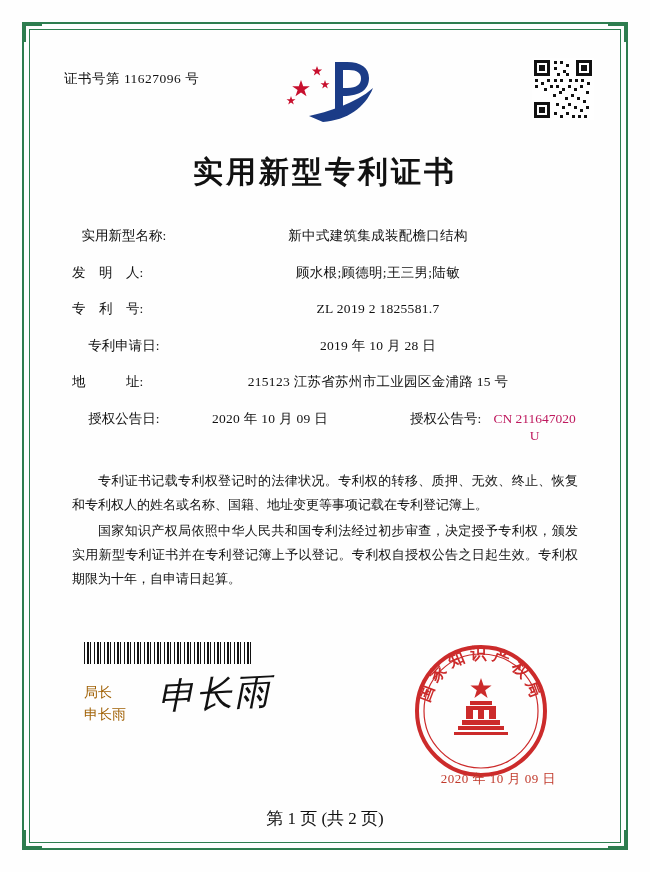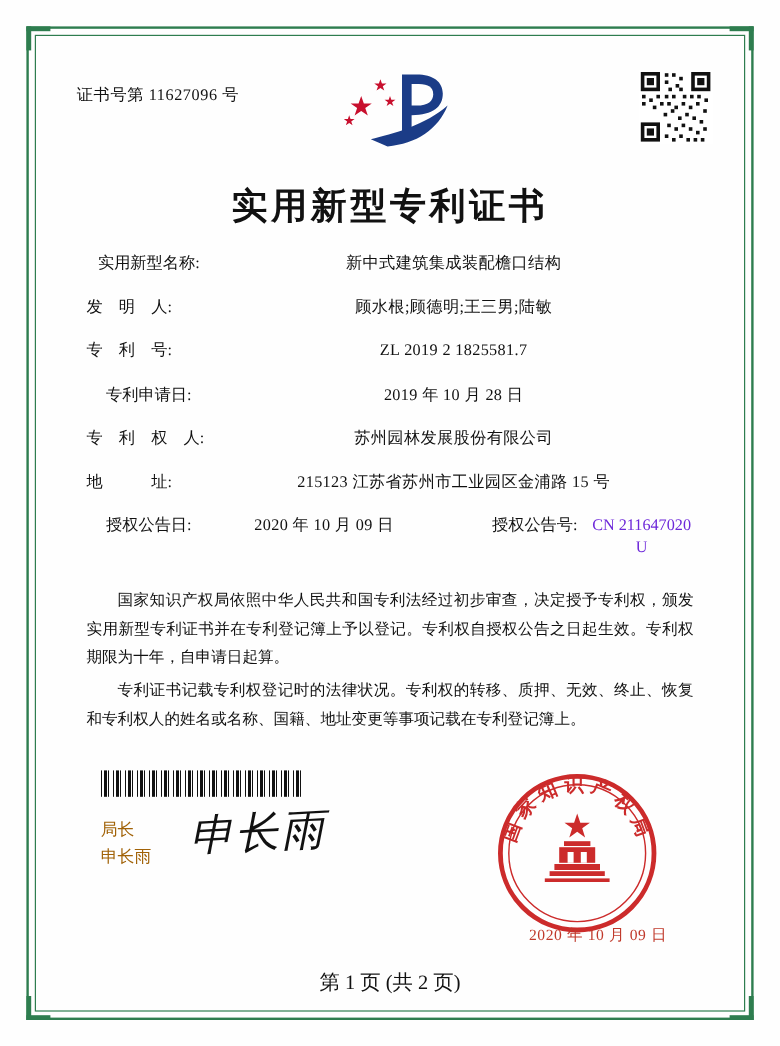--- a/index.html
+++ b/index.html
@@ -76,21 +76,21 @@
     width: 62px;
     height: 62px;
   }
 
   .title {
     text-align: center;
     font-size: 30px;
     font-weight: bold;
     letter-spacing: 3px;
     margin-top: 14px;
-    margin-bottom: 17px;
+    margin-bottom: 34px;
     font-family: Liberation Serif, serif;
     color: #111;
   }
 
   .fields {
     padding: 0 22px 0 24px;
     text-align: center;
   }
   .field-row {
     display: flex;
@@ -121,21 +121,21 @@
   }
   .field-row.dual .field-label2 {
     flex: 0 0 auto;
     white-space: nowrap;
     margin-right: 8px;
     color: #111;
     margin-left: 46px;
   }
   .field-row.dual .field-value2 {
     flex: 1;
-    color: #6d28d9;
+    color: #be185d;
   }
 
   .paragraphs {
     margin-top: 24px;
     padding: 0 24px 0 24px;
     font-size: 13px;
     line-height: 1.85;
     text-align: justify;
     color: #111;
   }
@@ -310,38 +310,34 @@
       </div>
       <div class="field-row">
         <div class="field-label spread">专　利　号:</div>
         <div class="field-value">ZL 2019 2 1825581.7</div>
       </div>
       <div class="field-row">
         <div class="field-label">专利申请日:</div>
         <div class="field-value">2019 年 10 月 28 日</div>
       </div>
       <div class="field-row">
-        <div class="field-label spread">专　利　权　人:</div>
-        <div class="field-value">苏州园林发展股份有限公司</div>
-      </div>
-      <div class="field-row">
         <div class="field-label spread">地　　　址:</div>
         <div class="field-value">215123 江苏省苏州市工业园区金浦路 15 号</div>
       </div>
       <div class="field-row dual">
         <div class="field-label">授权公告日:</div>
         <div class="field-value">2020 年 10 月 09 日</div>
         <div class="field-label2">授权公告号:</div>
         <div class="field-value2">CN 211647020 U</div>
       </div>
     </div>
 
     <div class="paragraphs">
+      <p>专利证书记载专利权登记时的法律状况。专利权的转移、质押、无效、终止、恢复和专利权人的姓名或名称、国籍、地址变更等事项记载在专利登记簿上。</p>
       <p>国家知识产权局依照中华人民共和国专利法经过初步审查，决定授予专利权，颁发实用新型专利证书并在专利登记簿上予以登记。专利权自授权公告之日起生效。专利权期限为十年，自申请日起算。</p>
-      <p>专利证书记载专利权登记时的法律状况。专利权的转移、质押、无效、终止、恢复和专利权人的姓名或名称、国籍、地址变更等事项记载在专利登记簿上。</p>
     </div>
 
     <div class="bottom">
       <div class="barcode"></div>
 
       <div class="sign-block">
         <div>局长</div>
         <div>申长雨</div>
       </div>
 

